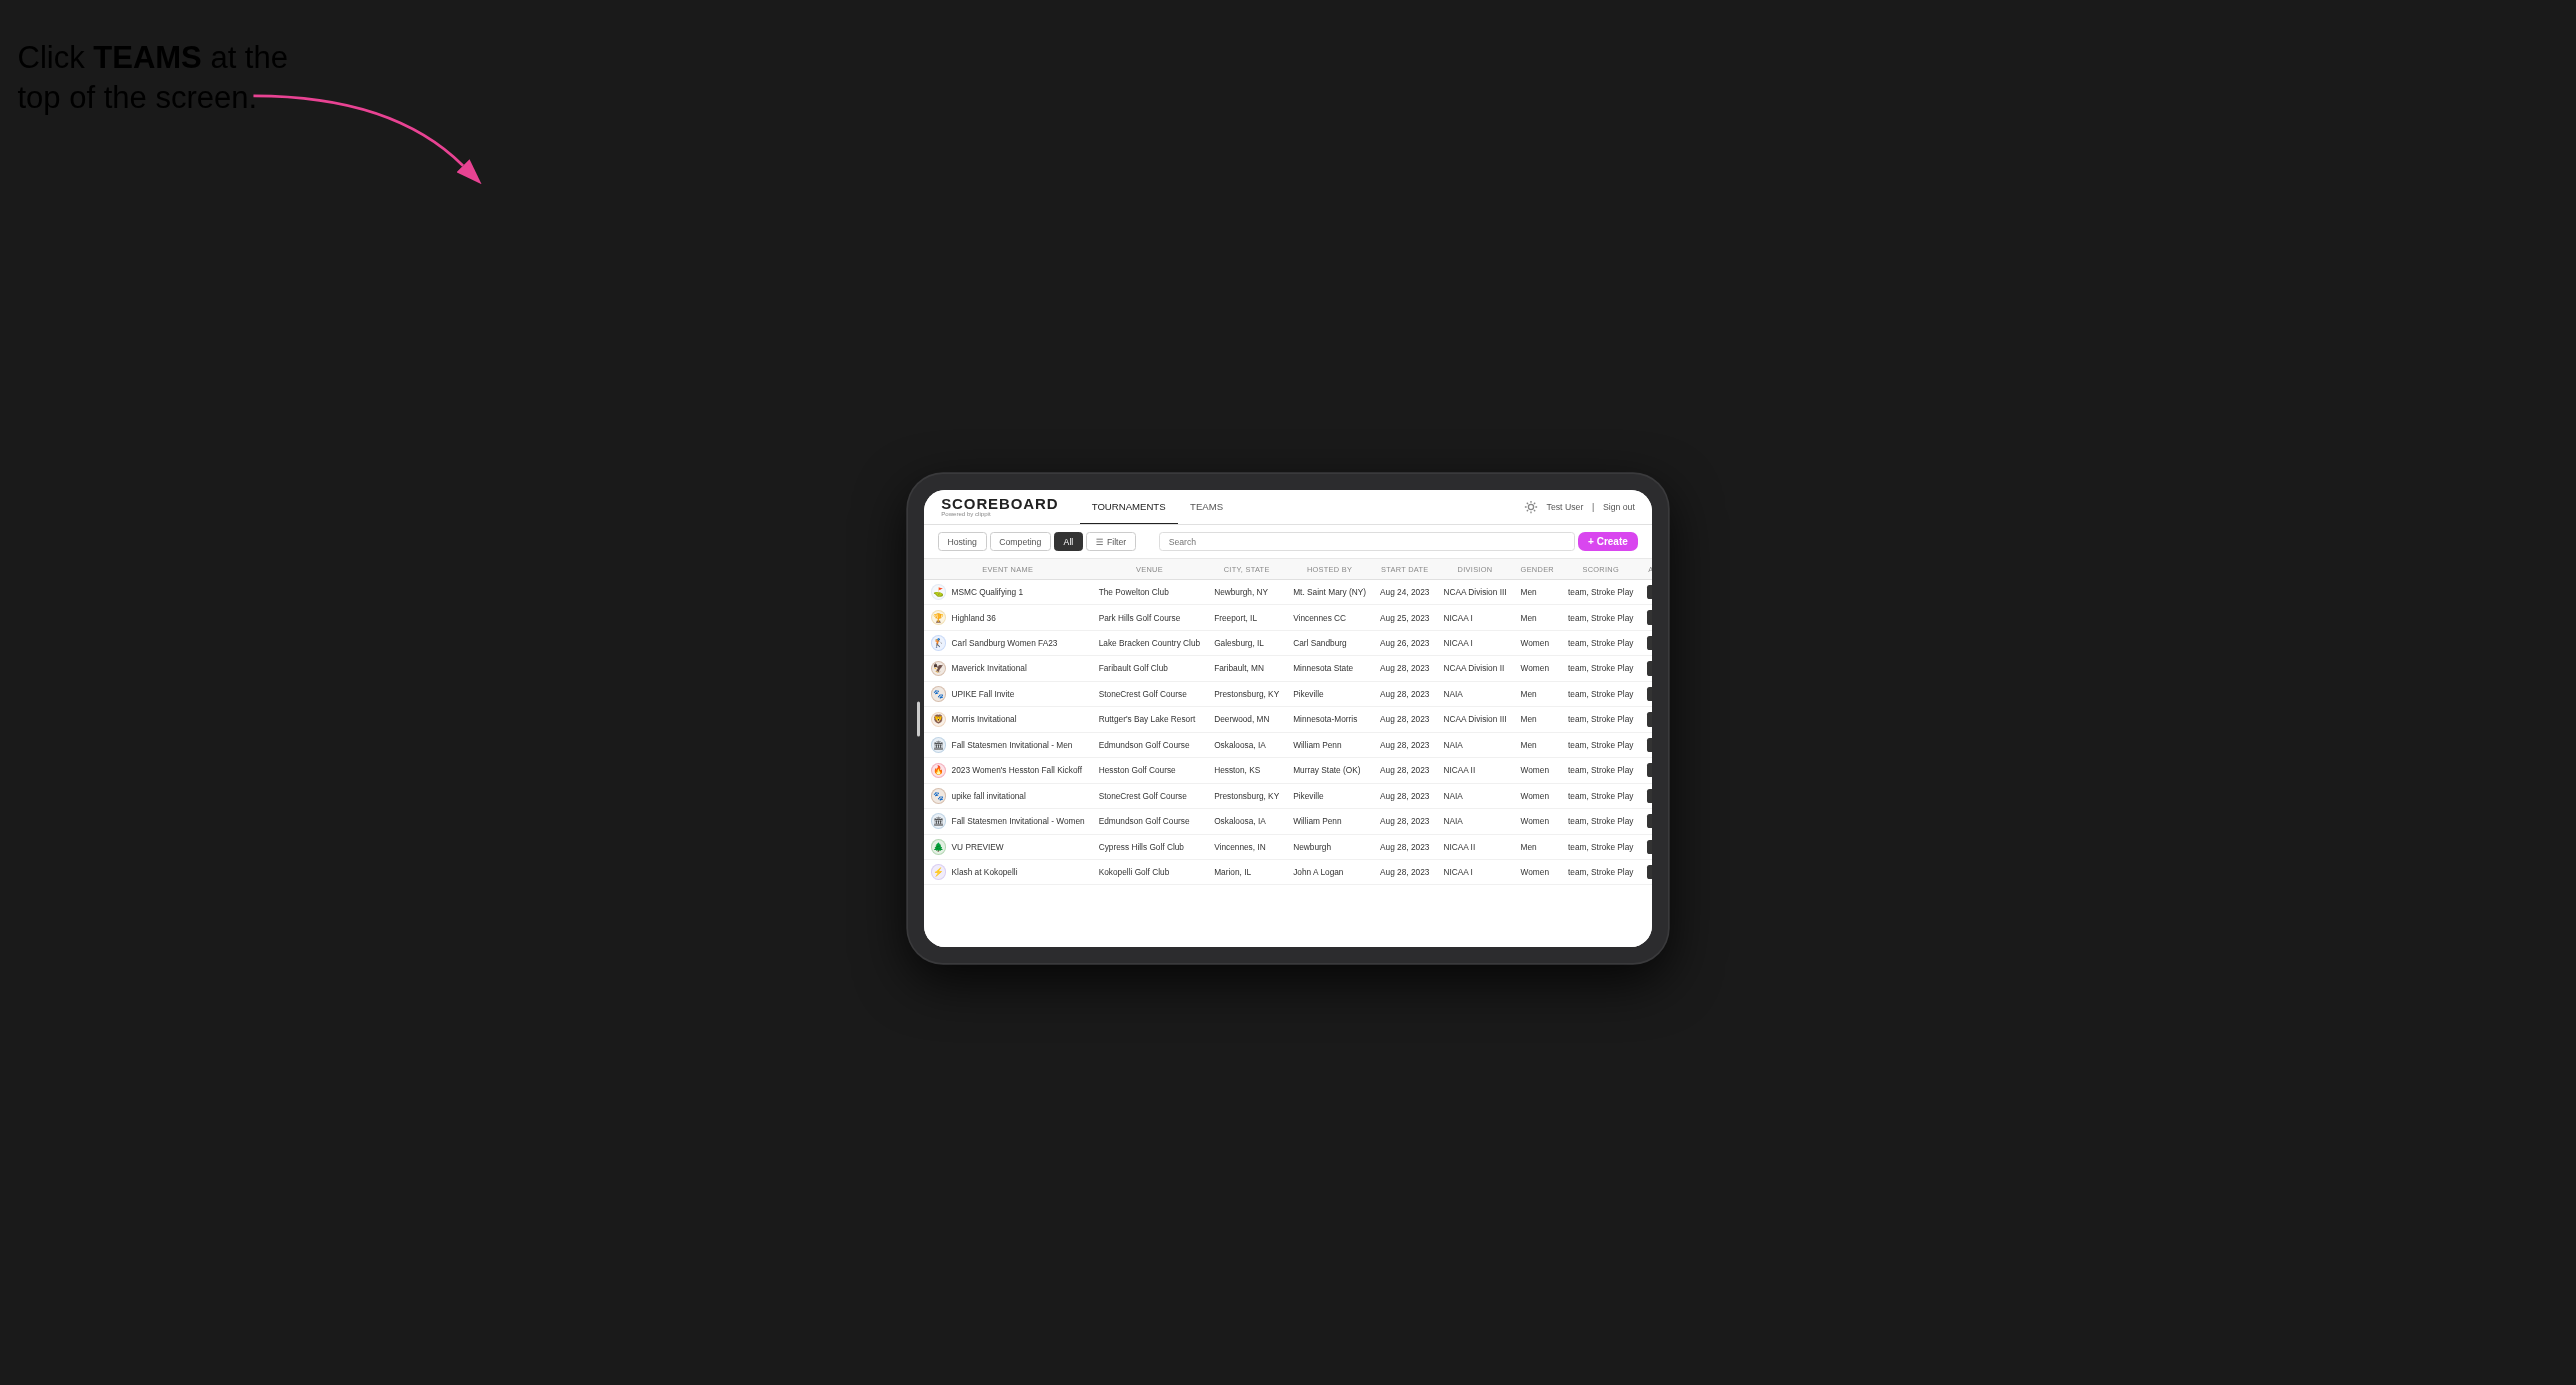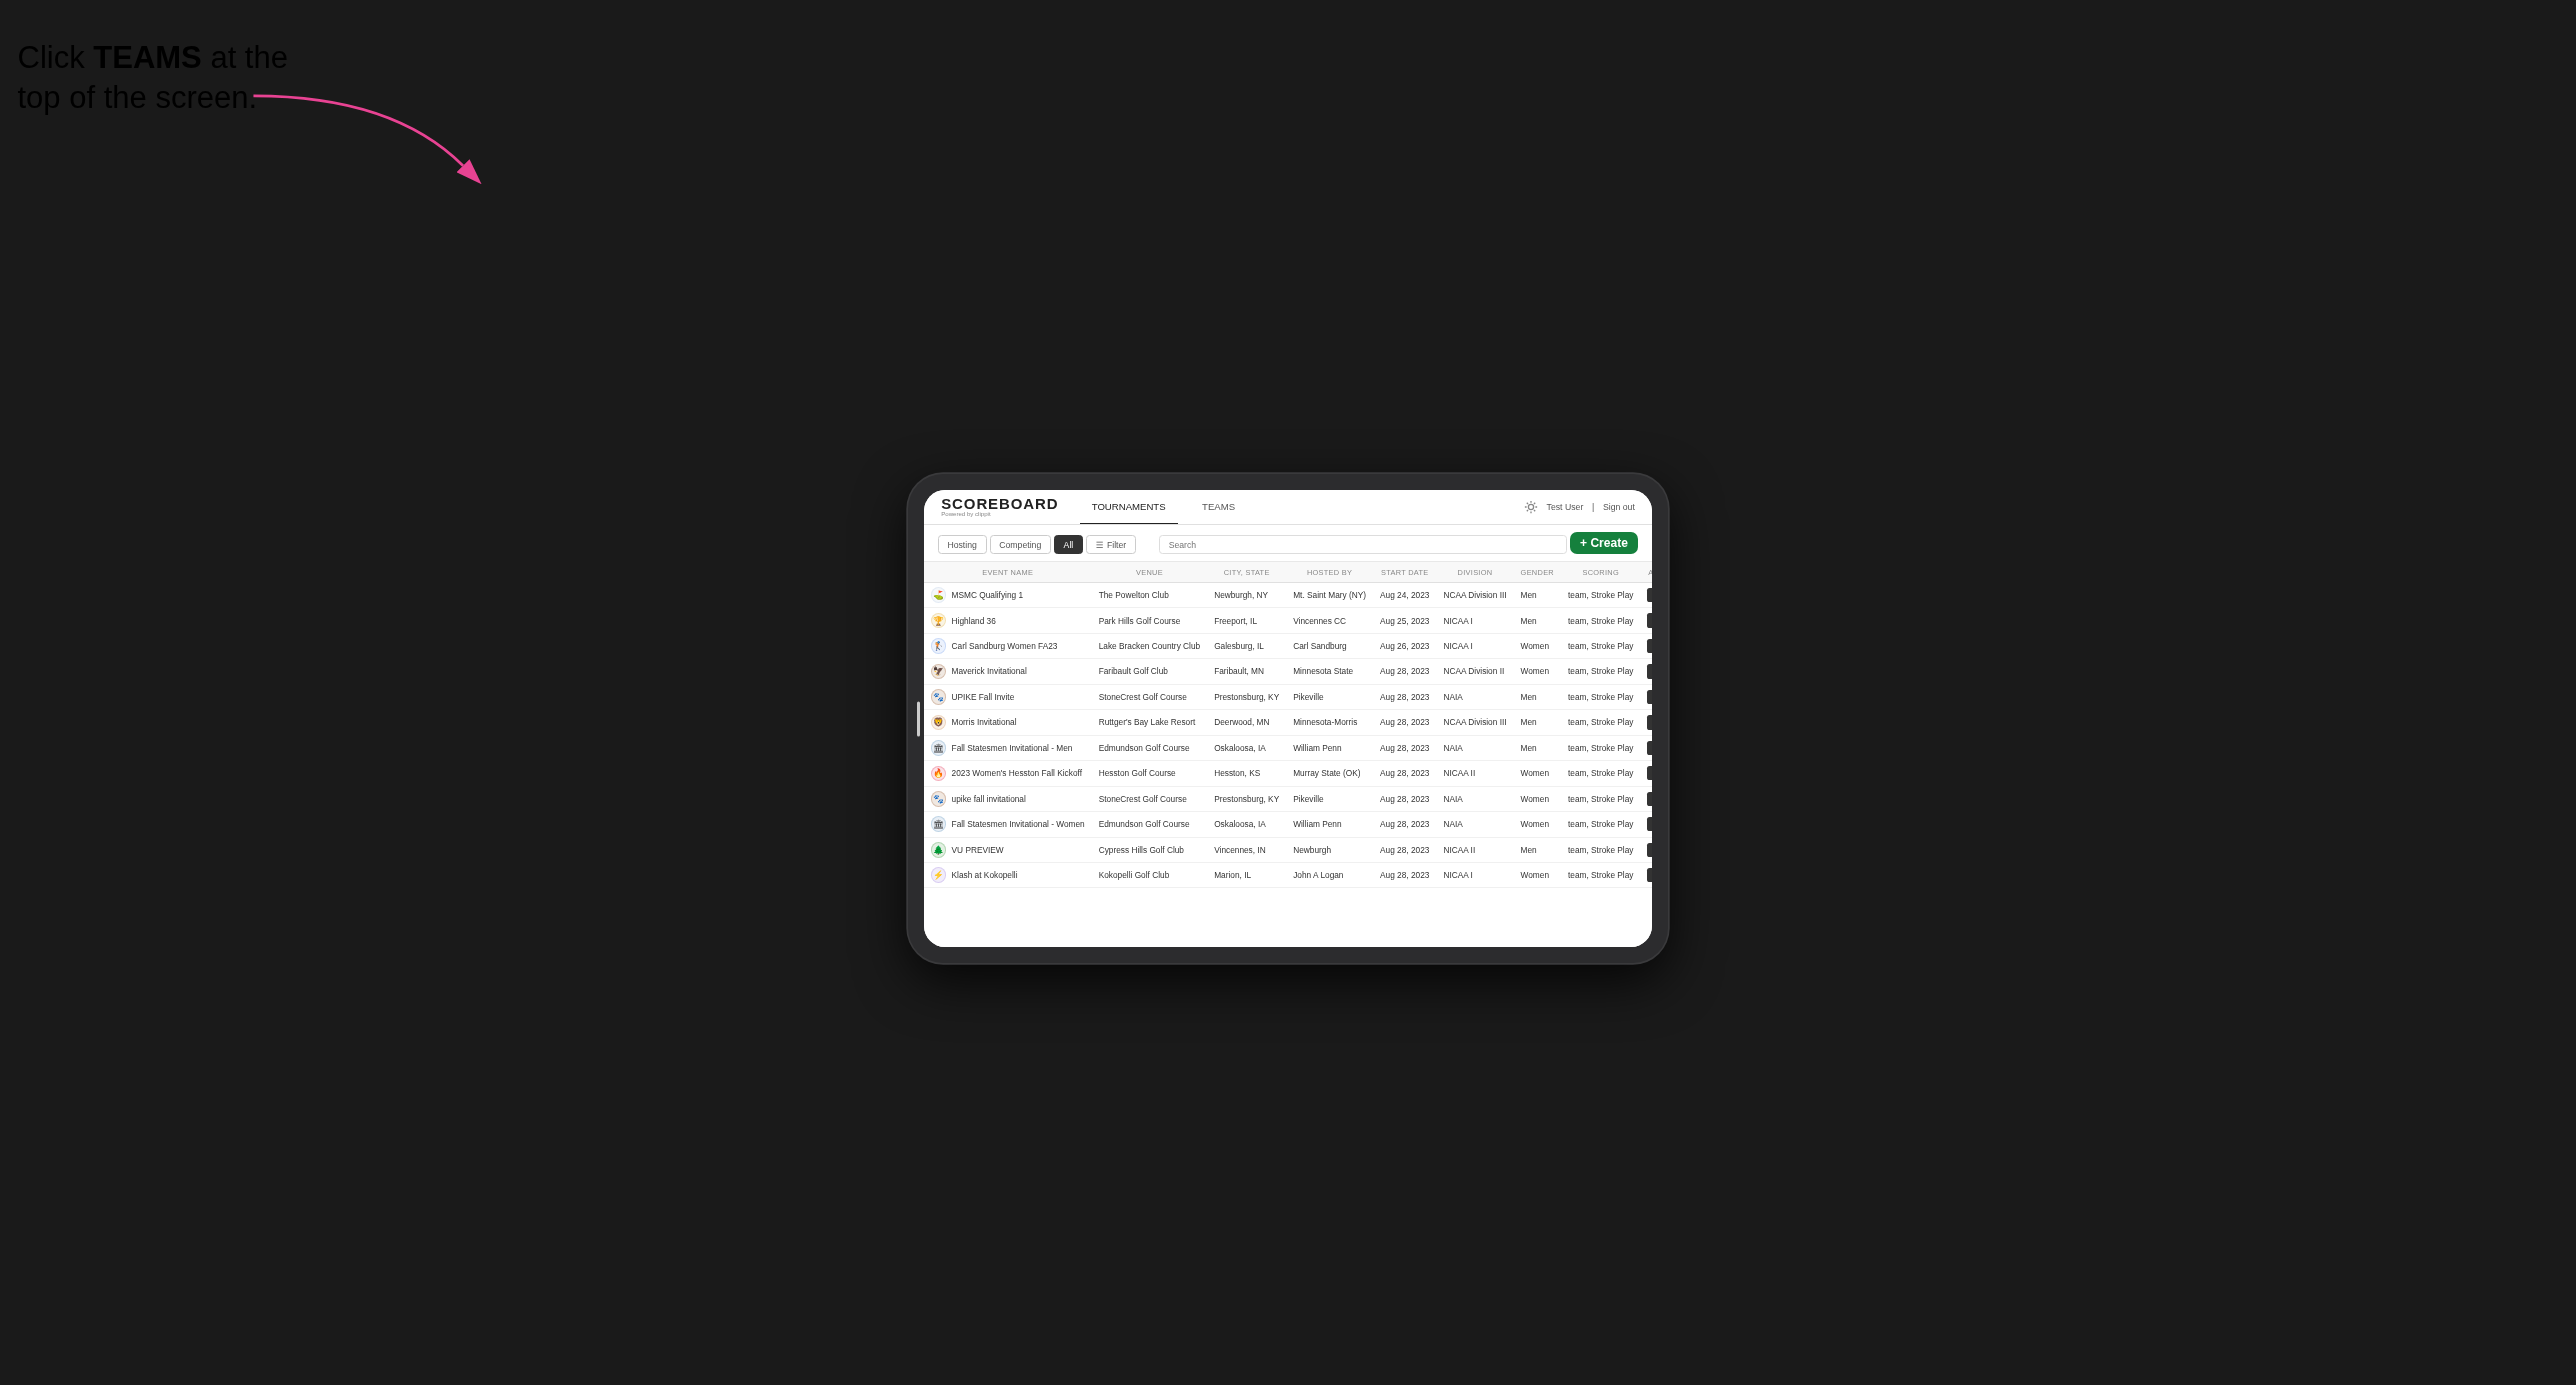--- a/index.html
+++ b/index.html
@@ -86,21 +86,21 @@
 
     .logo-sub {
       font-size: 6.1px;
       color: #888;
       line-height: 1;
     }
 
     .nav-links {
       display: flex;
       align-items: center;
-      gap: 12px;
+      gap: 0;
       height: 100%;
     }
 
     .nav-link {
       font-size: 9.6px;
       color: #555;
       padding: 0 12.2px;
       height: 100%;
       display: flex;
       align-items: center;
@@ -174,26 +174,26 @@
       margin-left: 20px;
       padding: 3.5px 8.7px;
       border: 0.9px solid #ddd;
       border-radius: 3.5px;
       font-size: 8.7px;
       color: #999;
       background: #fff;
     }
 
     .create-btn {
-      background: #15803d;
+      background: #d946ef;
       color: #fff;
       border: none;
       border-radius: 7px;
       padding: 4.4px 10.5px;
-      font-size: 12px;
+      font-size: 10px;
       font-weight: 600;
       cursor: pointer;
       display: flex;
       align-items: center;
       gap: 3.5px;
     }
 
     
     .table-container {
       flex: 1;

